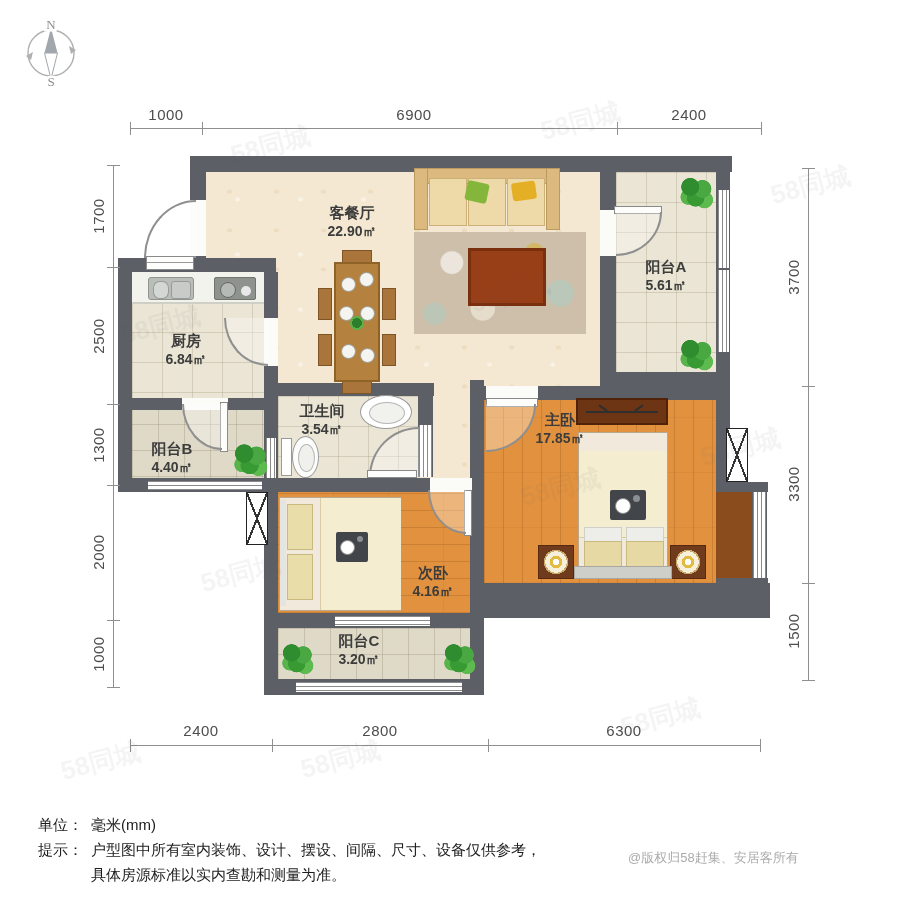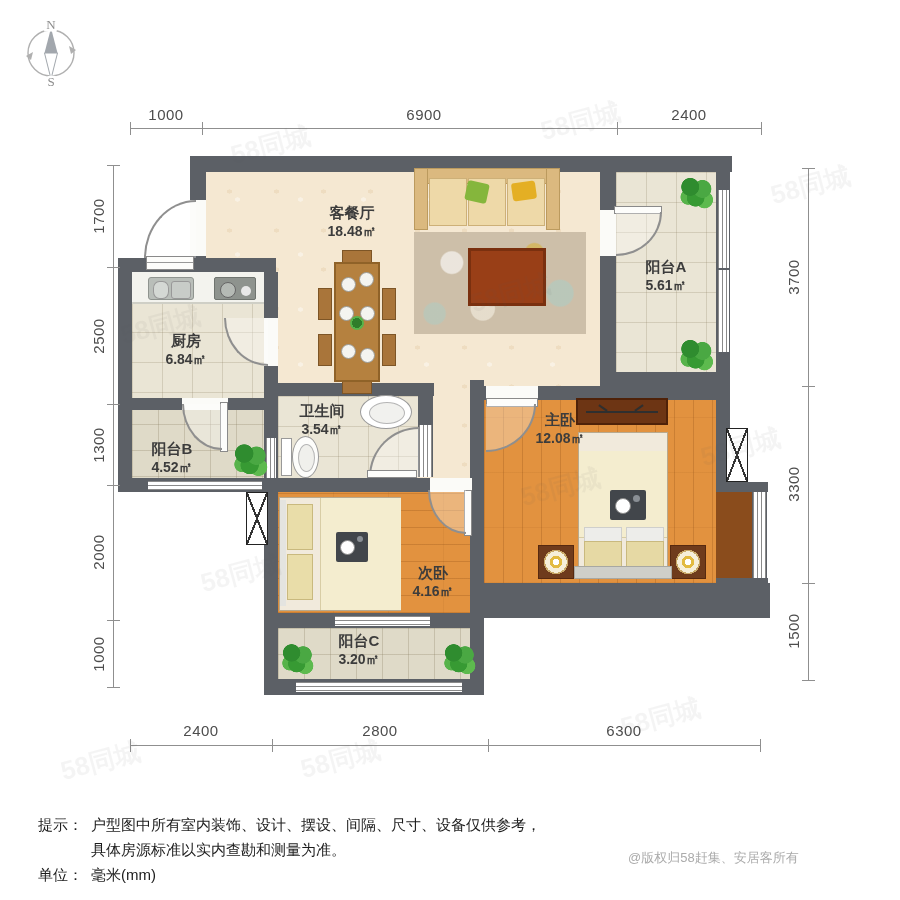--- a/index.html
+++ b/index.html
@@ -245,58 +245,58 @@
   </div>
 
   <div class="plant" style="left:680px;top:176px;width:34px;height:34px;"></div>
   <div class="plant" style="left:680px;top:338px;width:34px;height:34px;"></div>
   <div class="plant" style="left:234px;top:442px;width:34px;height:36px;"></div>
   <div class="plant" style="left:282px;top:642px;width:32px;height:34px;"></div>
   <div class="plant" style="left:444px;top:642px;width:32px;height:34px;"></div>
 
   <div class="room-label" style="left:352px;top:204px;">
     <span class="nm">客餐厅</span>
-      <span class="ar">18.48㎡</span>
+      <span class="ar">22.90㎡</span>
   </div>
   <div class="room-label" style="left:666px;top:258px;">
     <span class="nm">阳台A</span>
       <span class="ar">5.61㎡</span>
   </div>
   <div class="room-label" style="left:186px;top:332px;">
     <span class="nm">厨房</span>
       <span class="ar">6.84㎡</span>
   </div>
   <div class="room-label" style="left:172px;top:440px;">
     <span class="nm">阳台B</span>
-      <span class="ar">4.52㎡</span>
+      <span class="ar">4.40㎡</span>
   </div>
   <div class="room-label" style="left:322px;top:402px;">
     <span class="nm">卫生间</span>
       <span class="ar">3.54㎡</span>
   </div>
   <div class="room-label" style="left:560px;top:411px;">
     <span class="nm">主卧</span>
-      <span class="ar">12.08㎡</span>
+      <span class="ar">17.85㎡</span>
   </div>
   <div class="room-label" style="left:433px;top:564px;">
     <span class="nm">次卧</span>
       <span class="ar">4.16㎡</span>
   </div>
   <div class="room-label" style="left:359px;top:632px;">
     <span class="nm">阳台C</span>
       <span class="ar">3.20㎡</span>
   </div>
 
   <div class="dimline-h" style="left:130px;top:128px;width:631px;"></div>
   <div class="tick" style="left:130px;top:122px;width:1px;height:13px;"></div>
   <div class="tick" style="left:202px;top:122px;width:1px;height:13px;"></div>
   <div class="tick" style="left:617px;top:122px;width:1px;height:13px;"></div>
   <div class="tick" style="left:761px;top:122px;width:1px;height:13px;"></div>
   <div class="dim-lab" style="left:166px;top:106px;transform:translateX(-50%);">1000</div>
-  <div class="dim-lab" style="left:424px;top:106px;transform:translateX(-50%);">6900</div>
+  <div class="dim-lab" style="left:414px;top:106px;transform:translateX(-50%);">6900</div>
   <div class="dim-lab" style="left:689px;top:106px;transform:translateX(-50%);">2400</div>
 
   <div class="dimline-h" style="left:130px;top:745px;width:630px;"></div>
   <div class="tick" style="left:130px;top:739px;width:1px;height:13px;"></div>
   <div class="tick" style="left:272px;top:739px;width:1px;height:13px;"></div>
   <div class="tick" style="left:488px;top:739px;width:1px;height:13px;"></div>
   <div class="tick" style="left:760px;top:739px;width:1px;height:13px;"></div>
   <div class="dim-lab" style="left:201px;top:722px;transform:translateX(-50%);">2400</div>
   <div class="dim-lab" style="left:380px;top:722px;transform:translateX(-50%);">2800</div>
   <div class="dim-lab" style="left:624px;top:722px;transform:translateX(-50%);">6300</div>
@@ -318,29 +318,29 @@
   <div class="tick" style="left:802px;top:168px;width:13px;height:1px;"></div>
   <div class="tick" style="left:802px;top:386px;width:13px;height:1px;"></div>
   <div class="tick" style="left:802px;top:583px;width:13px;height:1px;"></div>
   <div class="tick" style="left:802px;top:680px;width:13px;height:1px;"></div>
   <div class="dim-lab rot" style="left:793px;top:277px;">3700</div>
   <div class="dim-lab rot" style="left:793px;top:484px;">3300</div>
   <div class="dim-lab rot" style="left:793px;top:631px;">1500</div>
 
   <div class="notes">
     <div class="row">
+      <span class="lab">单位：</span>
+      <span>毫米(mm)</span>
+    </div>
+    <div class="row">
       <span class="lab">提示：</span>
       <span>
         <span style="display:block;">户型图中所有室内装饰、设计、摆设、间隔、尺寸、设备仅供参考，</span>
         <span style="display:block;">具体房源标准以实内查勘和测量为准。</span>
       </span>
-    </div>
-    <div class="row">
-      <span class="lab">单位：</span>
-      <span>毫米(mm)</span>
     </div>
   </div>
   <div class="copyright">@版权归58赶集、安居客所有</div>
 
   <div class="wm" style="left:230px;top:128px;">58同城</div>
   <div class="wm" style="left:540px;top:104px;">58同城</div>
   <div class="wm" style="left:770px;top:168px;">58同城</div>
   <div class="wm" style="left:120px;top:308px;">58同城</div>
   <div class="wm" style="left:470px;top:276px;">58同城</div>
   <div class="wm" style="left:700px;top:430px;">58同城</div>

